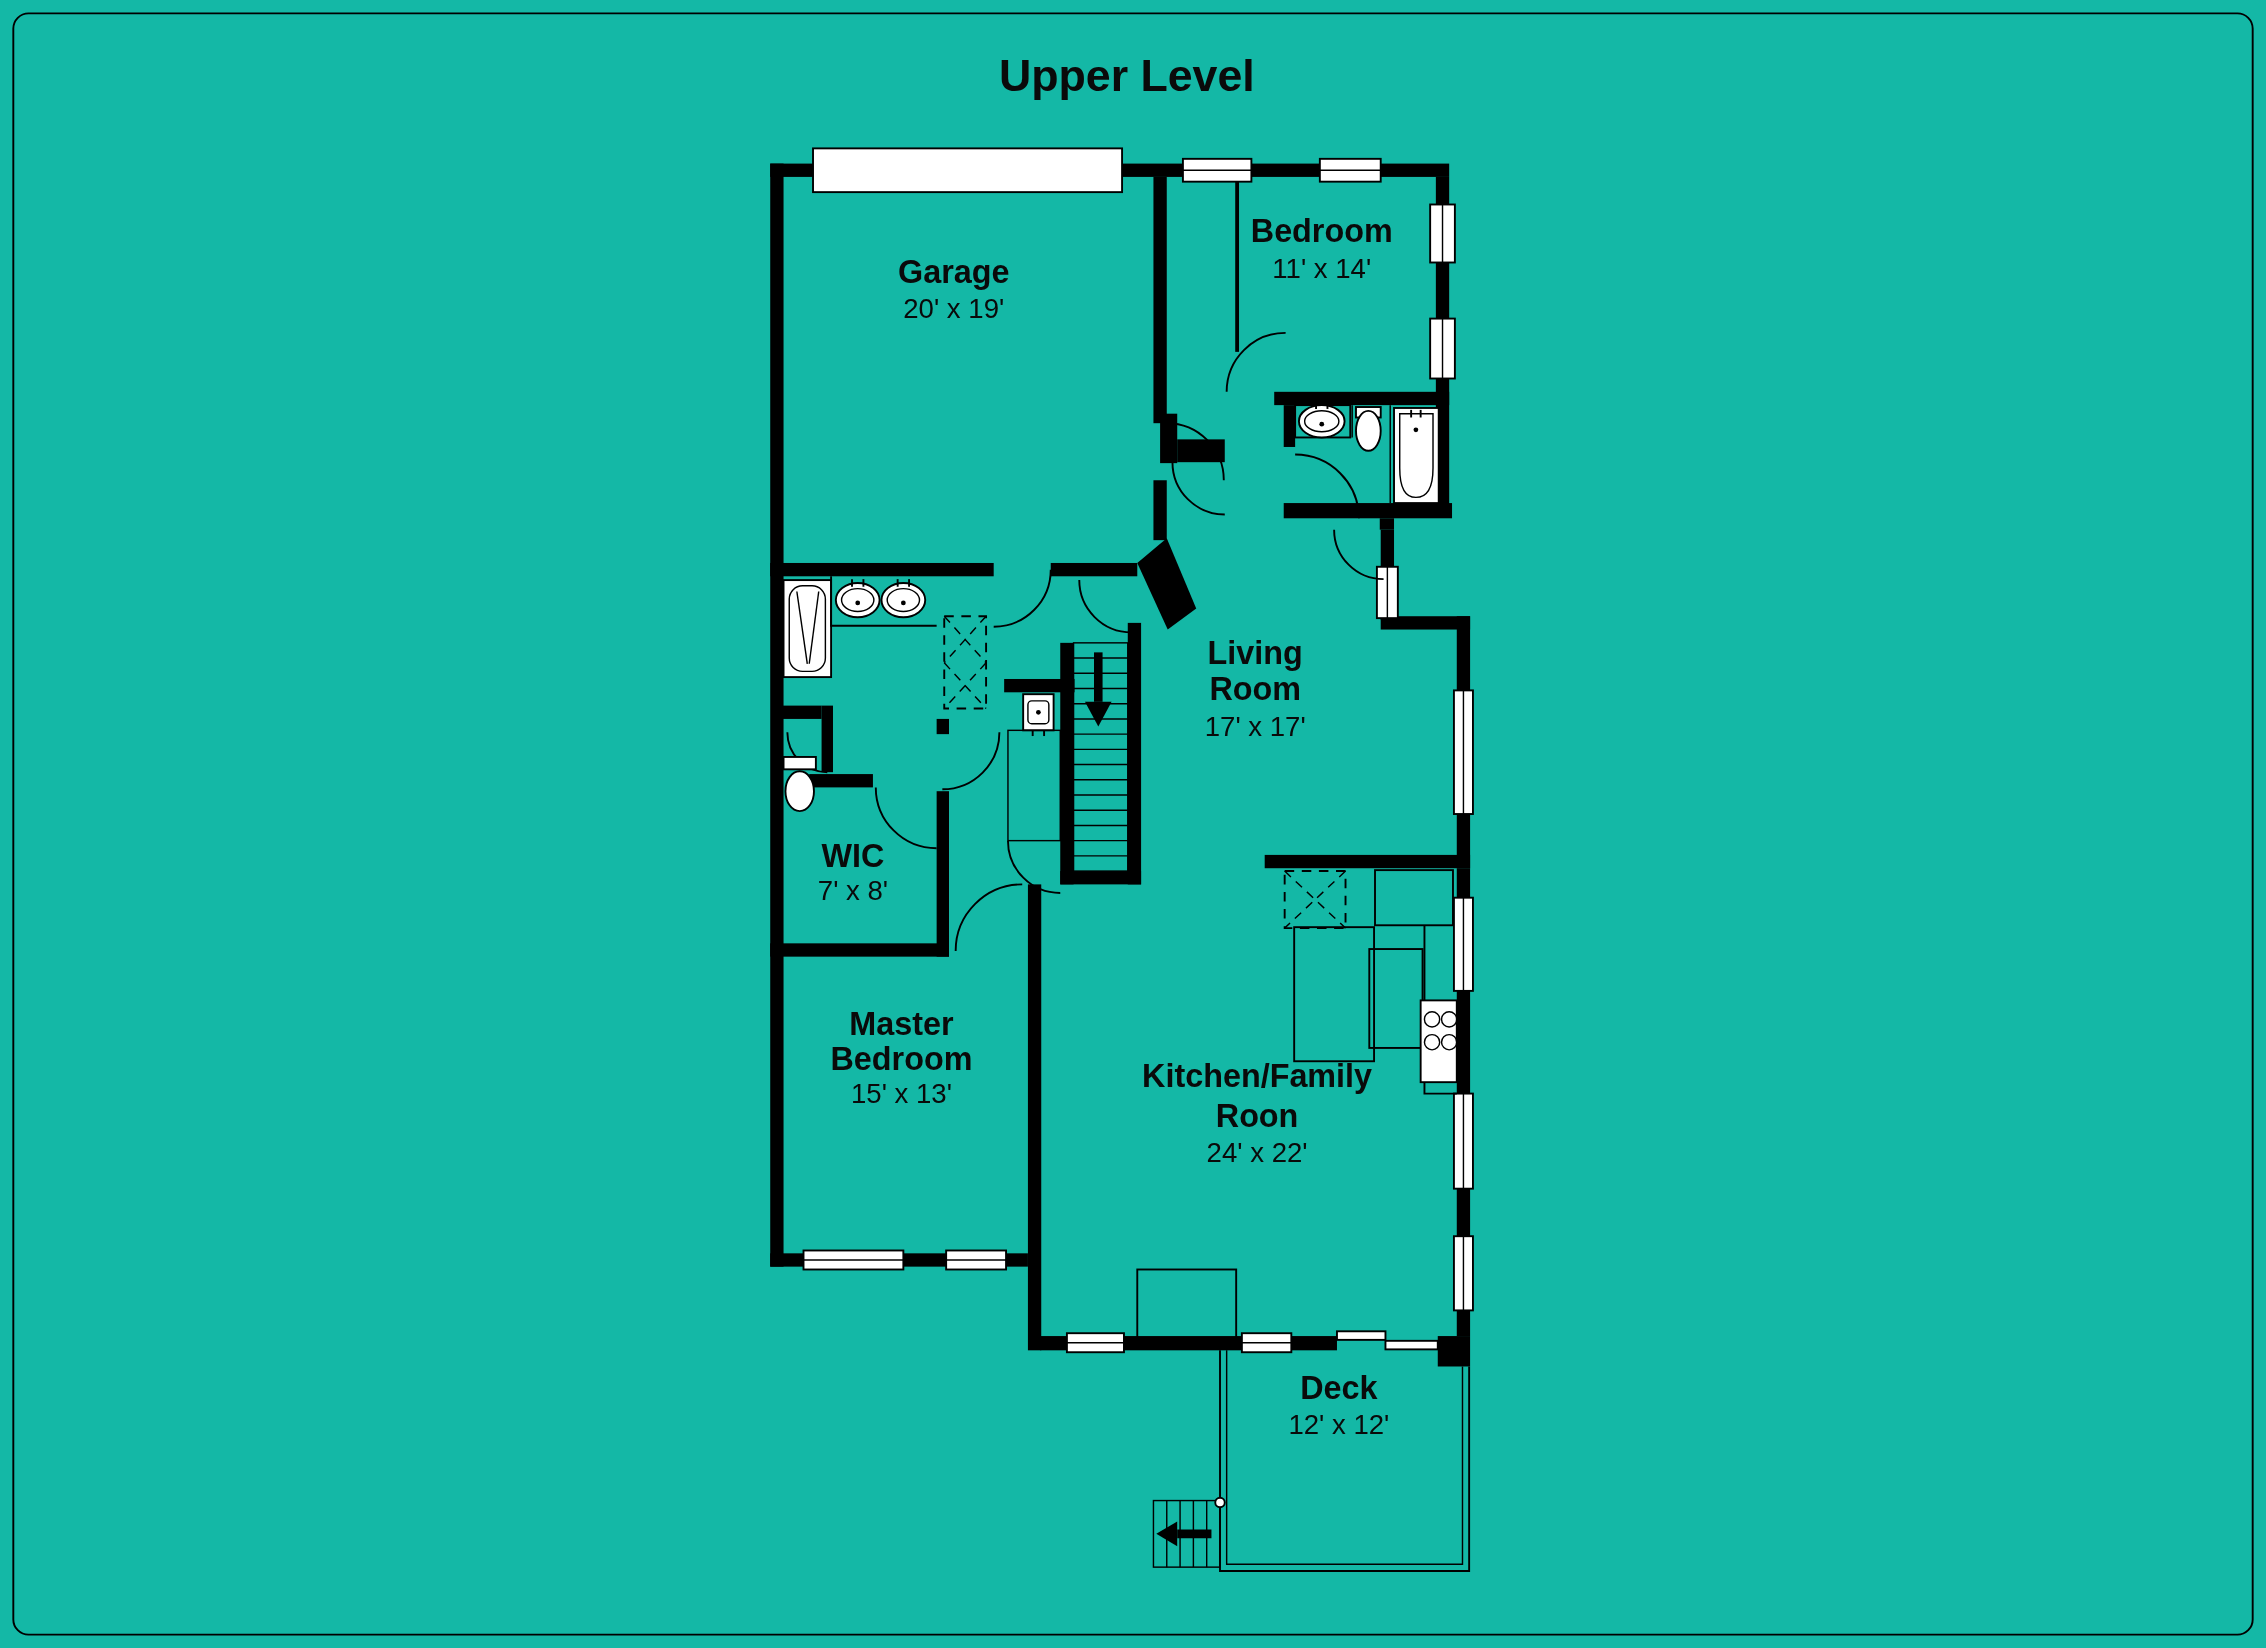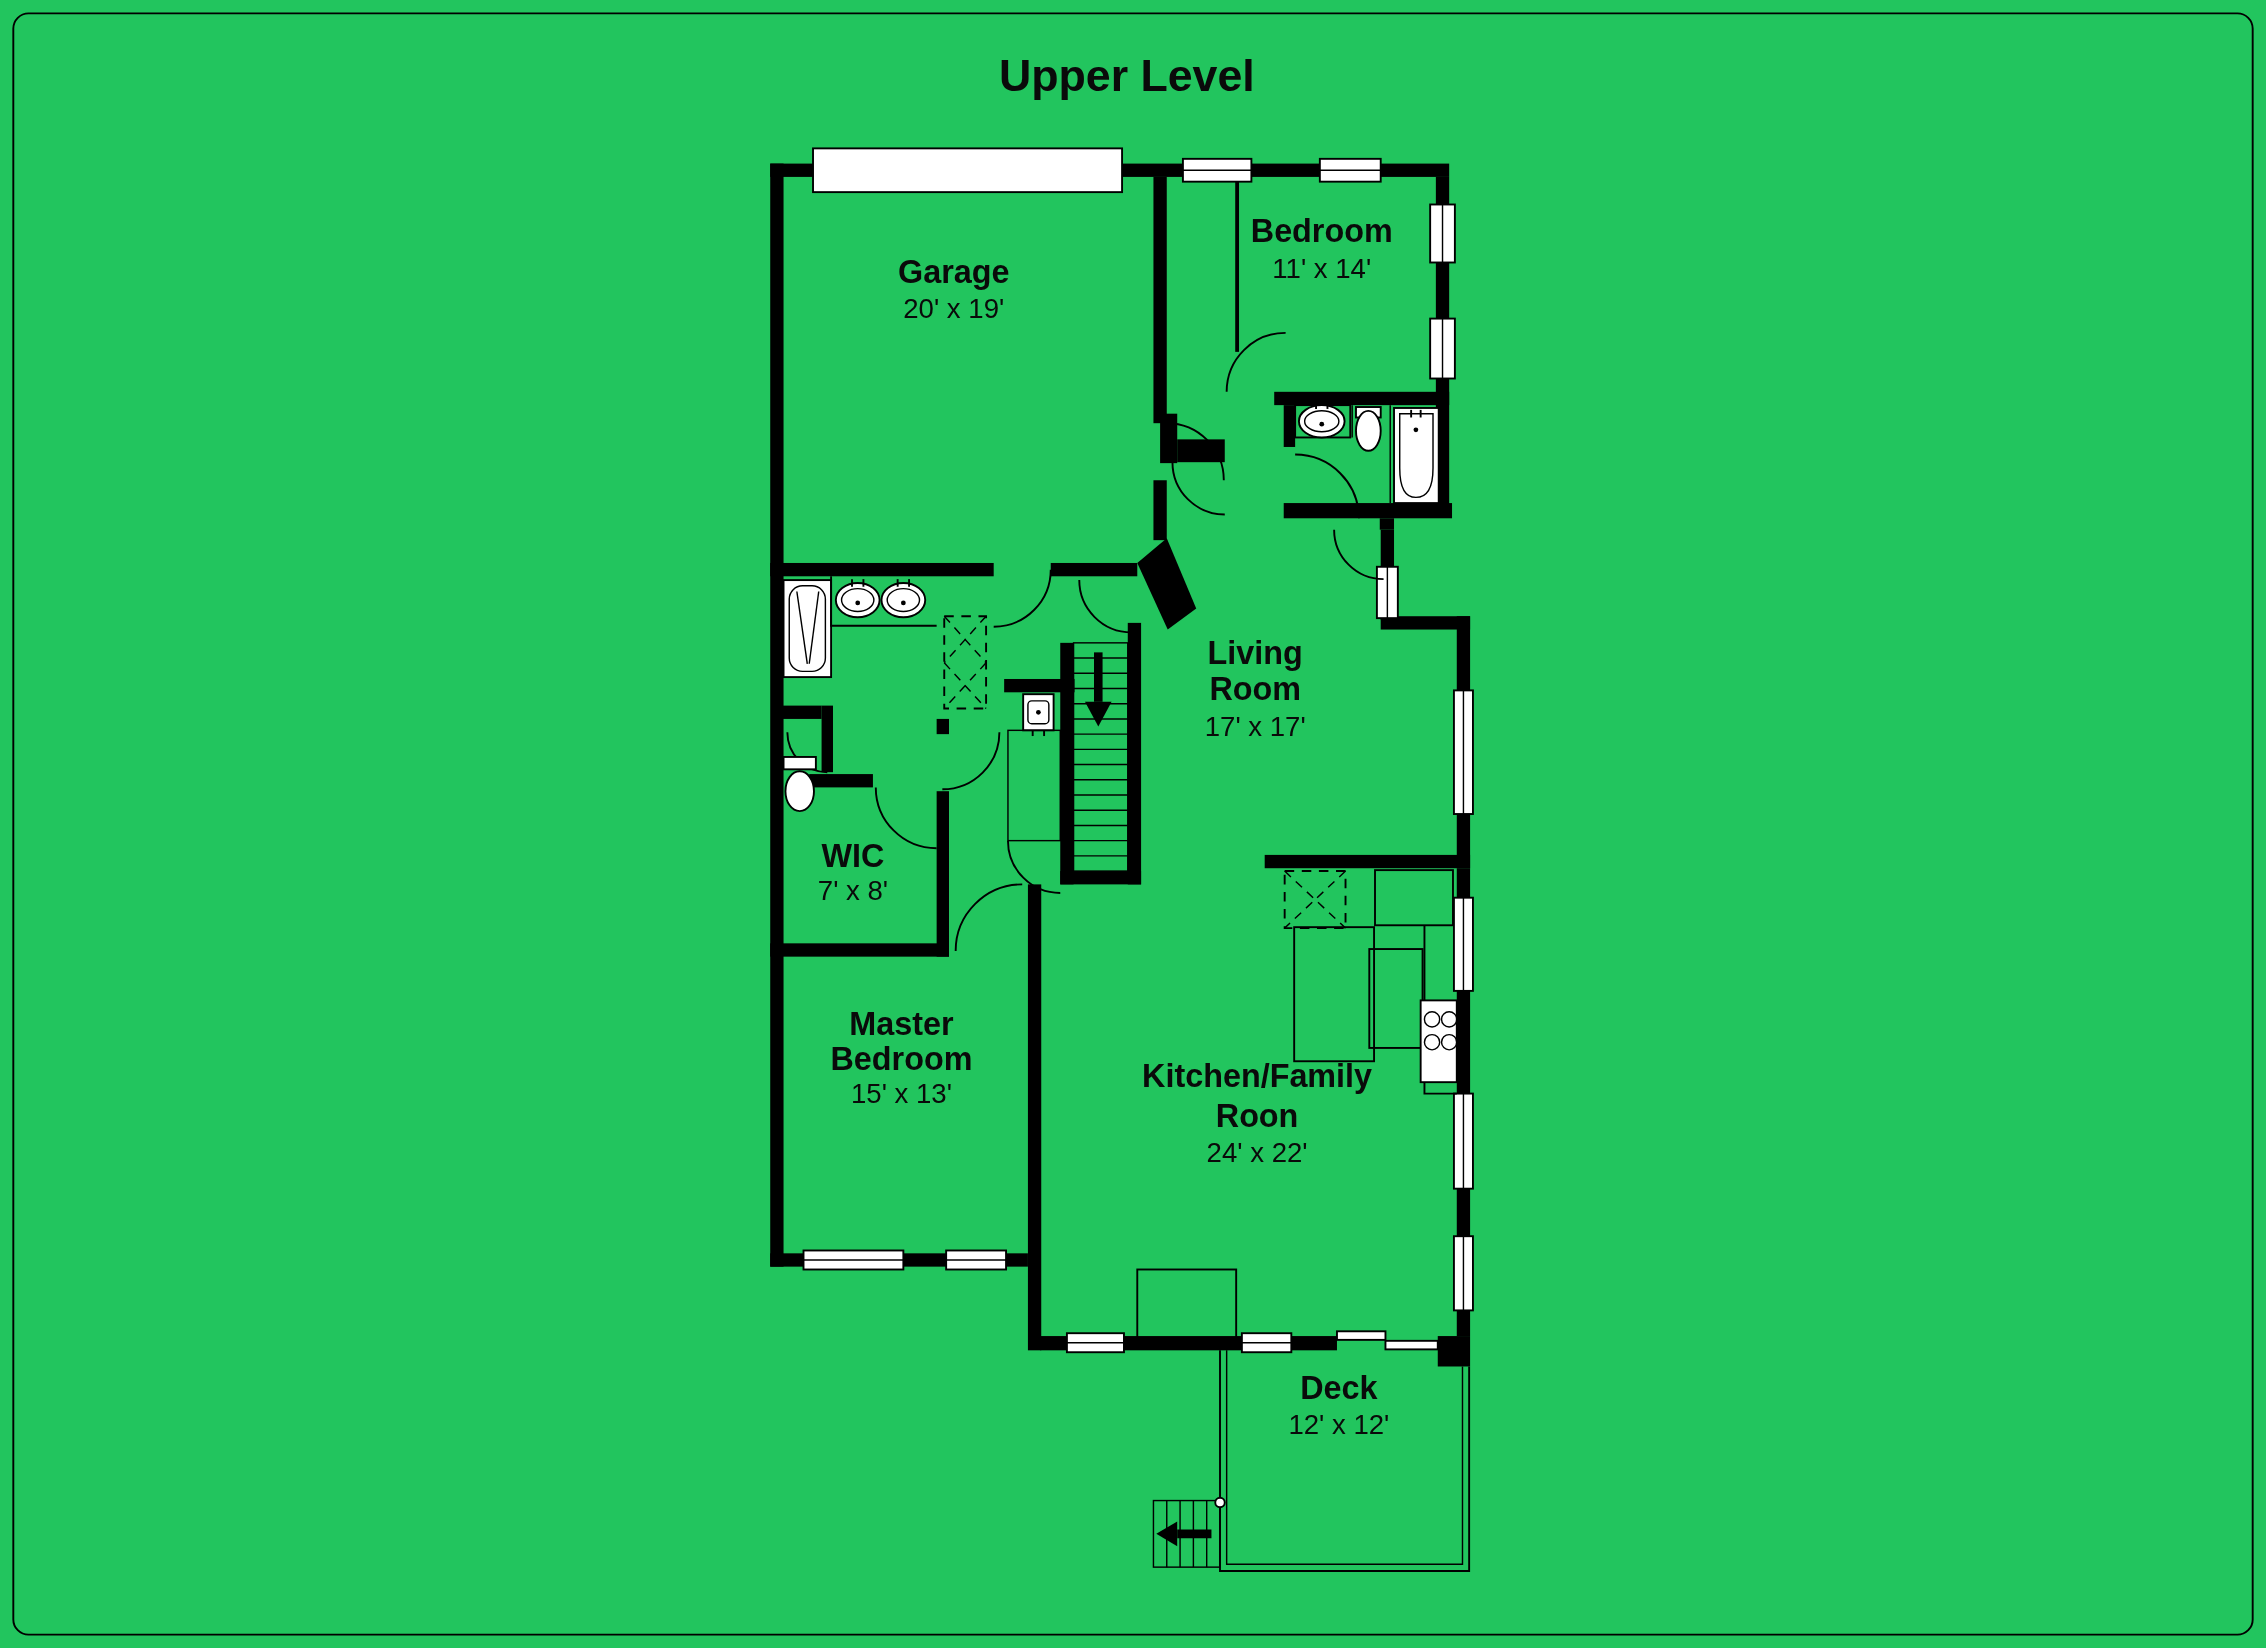--- a/index.html
+++ b/index.html
@@ -1,16 +1,16 @@
 <!DOCTYPE html>
 <html style="font-size:15px"><head>
 <meta charset="utf-8">
 <style>
   html,body{margin:0;padding:0;background:#ffffff;}
-  .page{position:relative;width:2266px;height:1648px;background:#22c55e;
+  .page{position:relative;width:2266px;height:1648px;background:#14b8a6;
         font-family:"Liberation Sans",sans-serif;overflow:hidden;}
   svg{display:block}
   .wall{fill:#000;stroke:none}
   .thin{fill:none;stroke:#000;stroke-width:2}
   .thin15{fill:none;stroke:#000;stroke-width:1.5}
   .whitebox{fill:#fff;stroke:#000;stroke-width:2}
   .fixture{fill:#fff;stroke:#000;stroke-width:2}
   .dashed{fill:none;stroke:#000;stroke-width:2;stroke-dasharray:10 8}
   .dashedthin{fill:none;stroke:#000;stroke-width:1.5;stroke-dasharray:9 7}
   .arc{fill:none;stroke:#000;stroke-width:2}

